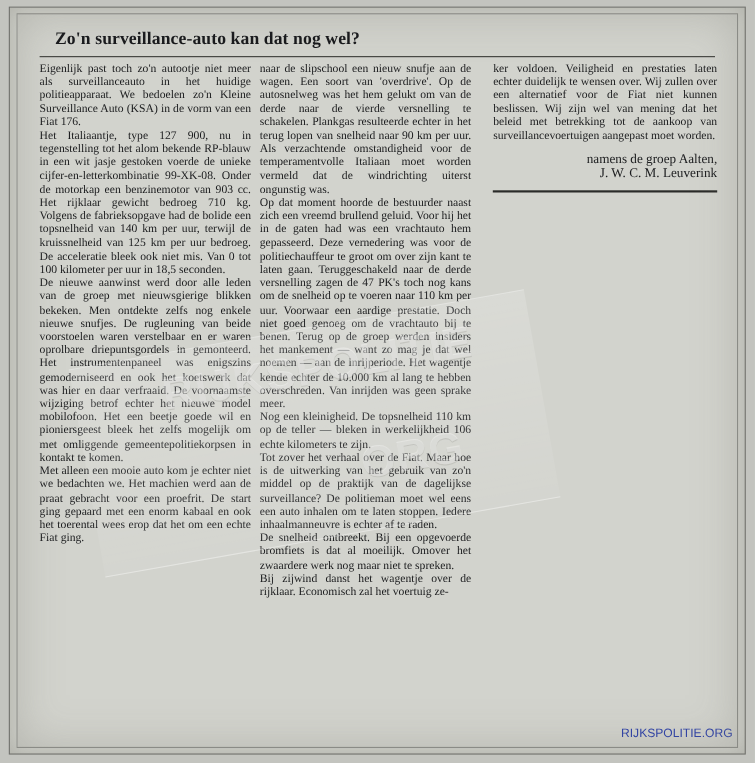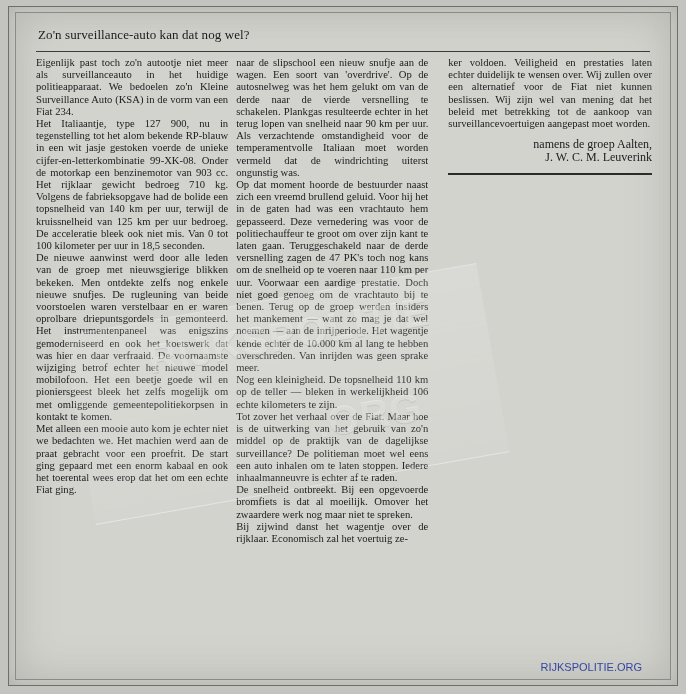--- a/index.html
+++ b/index.html
@@ -36,26 +36,26 @@
     left: 6px;
     top: 5px;
     right: 6px;
     bottom: 5px;
     background: #d2d3cd;
     border: 1px solid #8a8b86;
     box-sizing: border-box;
   }
   .headline {
     position: absolute;
-    left: 22px;
+    left: 34px;
     top: 14px;
     right: 22px;
     font-family: "Liberation Serif", serif;
-    font-weight: normal;
-    font-size: 13px;
+    font-weight: bold;
+    font-size: 16px;
     letter-spacing: 0.1px;
     color: #16171a;
   }
   .headline-rule {
     position: absolute;
     left: 20px;
     right: 20px;
     top: 38px;
     border-bottom: 1px solid #3a3b38;
   }
@@ -131,21 +131,21 @@
     width: 420px;
     height: 190px;
     transform: rotate(-10deg);
     background: linear-gradient(180deg, rgba(255,255,255,0.16), rgba(255,255,255,0.05));
     border-top: 1px solid rgba(255,255,255,0.35);
     border-bottom: 1px solid rgba(255,255,255,0.30);
     pointer-events: none;
   }
   .footer-link {
     position: absolute;
-    right: 28px;
+    right: 4px;
     bottom: 6px;
     font-family: "Liberation Sans", sans-serif;
     font-size: 11px;
     color: #2b3fa8;
   }
   .edge-shadow {
     position: absolute;
     inset: 0;
     pointer-events: none;
     box-shadow: inset 0 0 40px rgba(130,130,120,0.35);
@@ -157,21 +157,21 @@
 <div class="page">
   <div class="paper">
     <div class="paper-inner">
 
       <div class="headline">Zo'n surveillance-auto kan dat nog wel?</div>
       <div class="headline-rule"></div>
 
       <div class="columns">
 
         <div class="col">
-          <p>Eigenlijk past toch zo'n autootje niet meer als surveillanceauto in het huidige politieapparaat. We bedoelen zo'n Kleine Surveillance Auto (KSA) in de vorm van een Fiat 234.</p>
+          <p>Eigenlijk past toch zo'n autootje niet meer als surveillanceauto in het huidige politieapparaat. We bedoelen zo'n Kleine Surveillance Auto (KSA) in de vorm van een Fiat 176.</p>
           <p>Het Italiaantje, type 127 900, nu in tegenstelling tot het alom bekende RP-blauw in een wit jasje gestoken voerde de unieke cijfer-en-letterkombinatie 99-XK-08. Onder de motorkap een benzinemotor van 903 cc. Het rijklaar gewicht bedroeg 710 kg. Volgens de fabrieksopgave had de bolide een topsnelheid van 140 km per uur, terwijl de kruissnelheid van 125 km per uur bedroeg. De acceleratie bleek ook niet mis. Van 0 tot 100 kilometer per uur in 18,5 seconden.</p>
           <p>De nieuwe aanwinst werd door alle leden van de groep met nieuwsgierige blikken bekeken. Men ontdekte zelfs nog enkele nieuwe snufjes. De rugleuning van beide voorstoelen waren verstelbaar en er waren oprolbare driepuntsgordels in gemonteerd. Het instrumentenpaneel was enigszins gemoderniseerd en ook het koetswerk dat was hier en daar verfraaid. De voornaamste wijziging betrof echter het nieuwe model mobilofoon. Het een beetje goede wil en pioniersgeest bleek het zelfs mogelijk om met omliggende gemeentepolitiekorpsen in kontakt te komen.</p>
           <p>Met alleen een mooie auto kom je echter niet we bedachten we. Het machien werd aan de praat gebracht voor een proefrit. De start ging gepaard met een enorm kabaal en ook het toerental wees erop dat het om een echte Fiat ging.</p>
         </div>
 
         <div class="col">
           <p>naar de slipschool een nieuw snufje aan de wagen. Een soort van 'overdrive'. Op de autosnelweg was het hem gelukt om van de derde naar de vierde versnelling te schakelen. Plankgas resulteerde echter in het terug lopen van snelheid naar 90 km per uur. Als verzachtende omstandigheid voor de temperamentvolle Italiaan moet worden vermeld dat de windrichting uiterst ongunstig was.</p>
           <p>Op dat moment hoorde de bestuurder naast zich een vreemd brullend geluid. Voor hij het in de gaten had was een vrachtauto hem gepasseerd. Deze vernedering was voor de politiechauffeur te groot om over zijn kant te laten gaan. Teruggeschakeld naar de derde versnelling zagen de 47 PK's toch nog kans om de snelheid op te voeren naar 110 km per uur. Voorwaar een aardige prestatie. Doch niet goed genoeg om de vrachtauto bij te benen. Terug op de groep werden insiders het mankement — want zo mag je dat wel noemen — aan de inrijperiode. Het wagentje kende echter de 10.000 km al lang te hebben overschreden. Van inrijden was geen sprake meer.</p>
           <p>Nog een kleinigheid. De topsnelheid 110 km op de teller — bleken in werkelijkheid 106 echte kilometers te zijn.</p>
           <p>Tot zover het verhaal over de Fiat. Maar hoe is de uitwerking van het gebruik van zo'n middel op de praktijk van de dagelijkse surveillance? De politieman moet wel eens een auto inhalen om te laten stoppen. Iedere inhaalmanneuvre is echter af te raden.</p>

